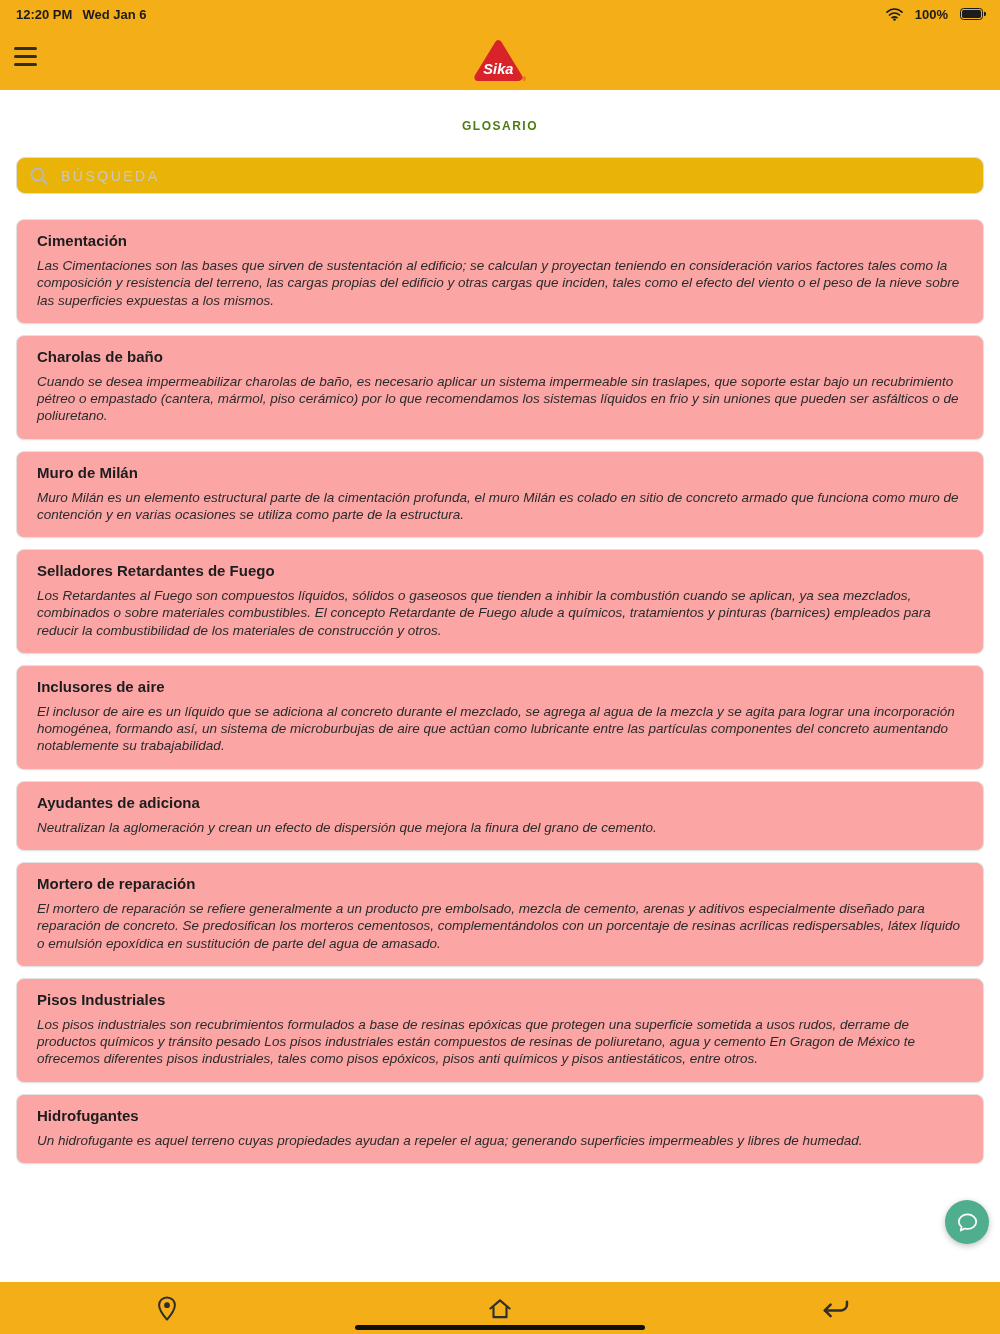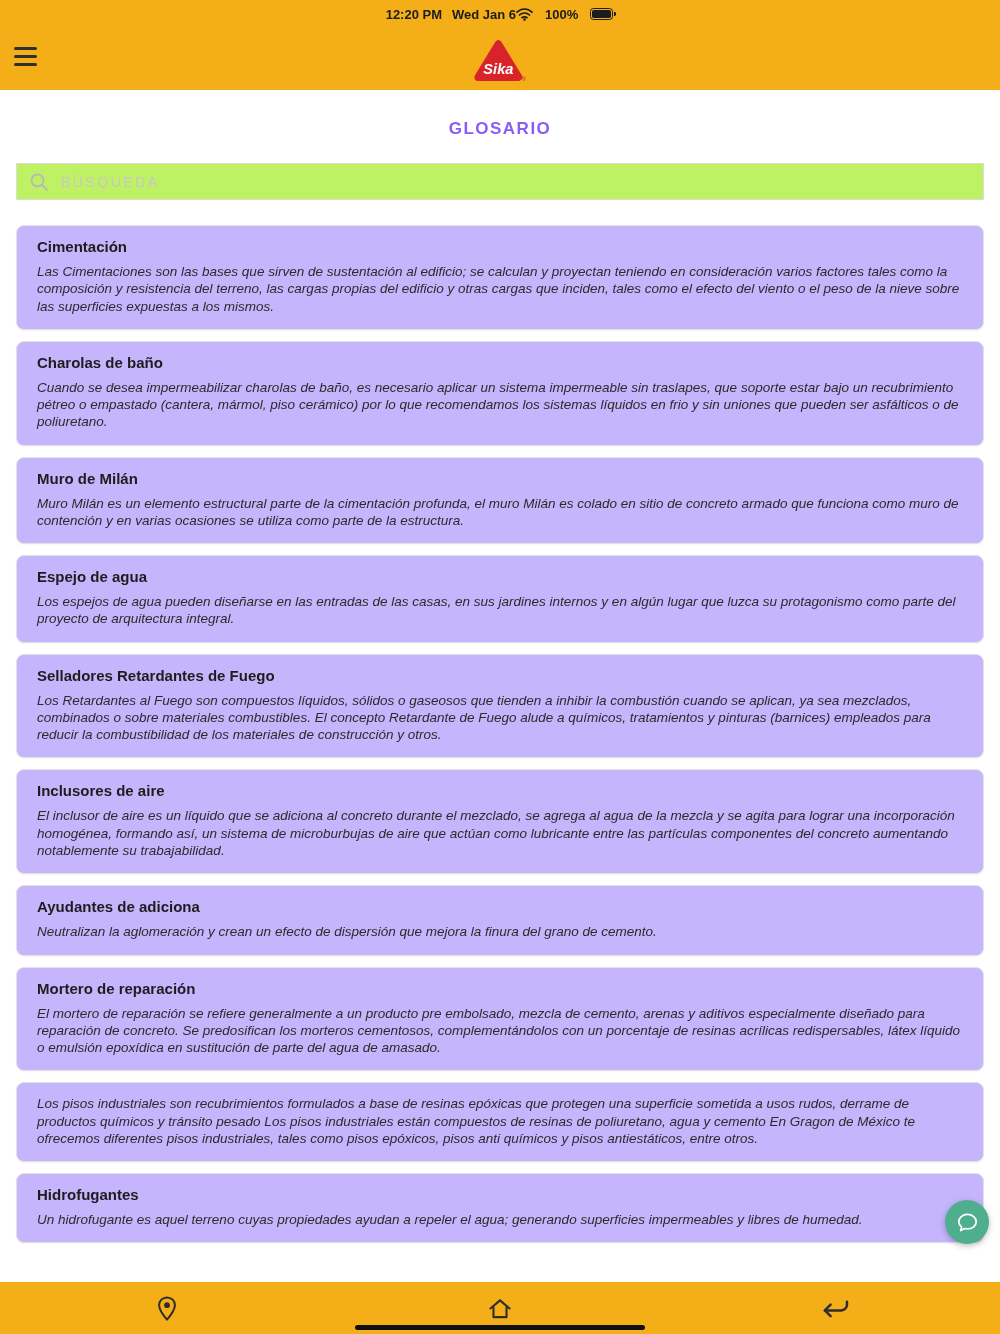--- a/index.html
+++ b/index.html
@@ -21,21 +21,21 @@
     --brand-red: #D8232A;
     --chat-green: #4FAE8E;
     --ink: #2e2e2e;
   }
   
   .status-bar {
     height: 28px;
     background: var(--brand-yellow);
     display: flex;
     align-items: center;
-    justify-content: center;
+    justify-content: space-between;
     padding: 0 14px 0 16px;
     font-size: 13px;
     font-weight: bold;
     color: #1c1c1c;
   }
   .status-left { display: flex; gap: 10px; align-items: center; }
   .status-right { display: flex; gap: 12px; align-items: center; }
   .header {
     height: 62px;
     background: var(--brand-yellow);
@@ -65,35 +65,35 @@
   .logo-wrap {
     position: absolute;
     left: 50%;
     top: 8px;
     transform: translateX(-50%);
   }
   
   .content { padding: 0 16px; }
   .page-title {
     text-align: center;
-    font-size: 17px;
+    font-size: 12px;
     font-weight: bold;
     letter-spacing: 1.5px;
-    color: #8b5cf6;
+    color: #4d7c0f;
     margin: 29px 0 24px 0;
   }
   .search-box {
     display: flex;
     align-items: center;
     gap: 12px;
     height: 37px;
     border: 1px solid #dcdcdc;
-    border-radius: 0;
+    border-radius: 9px;
     padding: 0 12px;
-    background: #bef264;
+    background: #eab308;
   }
   .search-box input {
     flex: 1;
     border: none;
     outline: none;
     font-family: "Liberation Sans", sans-serif;
     font-size: 14px;
     letter-spacing: 2px;
     color: #555;
     background: transparent;
@@ -104,21 +104,21 @@
   }
   .card-list {
     margin-top: 25px;
     display: flex;
     flex-direction: column;
     gap: 11px;
   }
   .card {
     border: 1px solid #e2e2e2;
     border-radius: 8px;
-    background: #c4b5fd;
+    background: #fca5a5;
     box-shadow: 0 1px 2px rgba(0,0,0,0.04);
     padding: 12px 20px 14px 20px;
   }
   .card h2 {
     font-size: 15px;
     font-weight: bold;
     color: #1d1d1d;
     margin-bottom: 8px;
   }
   .card p {
@@ -248,24 +248,20 @@
     <div class="card">
       <h2>Charolas de baño</h2>
       <p>Cuando se desea impermeabilizar charolas de baño, es necesario aplicar un sistema impermeable sin traslapes, que soporte estar bajo un recubrimiento pétreo o empastado (cantera, mármol, piso cerámico) por lo que recomendamos los sistemas líquidos en frio y sin uniones que pueden ser asfálticos o de poliuretano.</p>
     </div>
 
     <div class="card">
       <h2>Muro de Milán</h2>
       <p>Muro Milán es un elemento estructural parte de la cimentación profunda, el muro Milán es colado en sitio de concreto armado que funciona como muro de contención y en varias ocasiones se utiliza como parte de la estructura.</p>
     </div>
 
-    <div class="card">
-      <h2>Espejo de agua</h2>
-      <p>Los espejos de agua pueden diseñarse en las entradas de las casas, en sus jardines internos y en algún lugar que luzca su protagonismo como parte del proyecto de arquitectura integral.</p>
-    </div>
 
     <div class="card">
       <h2>Selladores Retardantes de Fuego</h2>
       <p>Los Retardantes al Fuego son compuestos líquidos, sólidos o gaseosos que tienden a inhibir la combustión cuando se aplican, ya sea mezclados, combinados o sobre materiales combustibles. El concepto Retardante de Fuego alude a químicos, tratamientos y pinturas (barnices) empleados para reducir la combustibilidad de los materiales de construcción y otros.</p>
     </div>
 
     <div class="card">
       <h2>Inclusores de aire</h2>
       <p>El inclusor de aire es un líquido que se adiciona al concreto durante el mezclado, se agrega al agua de la mezcla y se agita para lograr una incorporación homogénea, formando así, un sistema de microburbujas de aire que actúan como lubricante entre las partículas componentes del concreto aumentando notablemente su trabajabilidad.</p>
     </div>
@@ -274,20 +270,21 @@
       <h2>Ayudantes de adiciona</h2>
       <p>Neutralizan la aglomeración y crean un efecto de dispersión que mejora la finura del grano de cemento.</p>
     </div>
 
     <div class="card">
       <h2>Mortero de reparación</h2>
       <p>El mortero de reparación se refiere generalmente a un producto pre embolsado, mezcla de cemento, arenas y aditivos especialmente diseñado para reparación de concreto. Se predosifican los morteros cementosos, complementándolos con un porcentaje de resinas acrílicas redispersables, látex líquido o emulsión epoxídica en sustitución de parte del agua de amasado.</p>
     </div>
 
     <div class="card">
+      <h2>Pisos Industriales</h2>
       <p>Los pisos industriales son recubrimientos formulados a base de resinas epóxicas que protegen una superficie sometida a usos rudos, derrame de productos químicos y tránsito pesado Los pisos industriales están compuestos de resinas de poliuretano, agua y cemento En Gragon de México te ofrecemos diferentes pisos industriales, tales como pisos epóxicos, pisos anti químicos y pisos antiestáticos, entre otros.</p>
     </div>
 
     <div class="card">
       <h2>Hidrofugantes</h2>
       <p>Un hidrofugante es aquel terreno cuyas propiedades ayudan a repeler el agua; generando superficies impermeables y libres de humedad.</p>
     </div>
   </div>
   </div>
 

